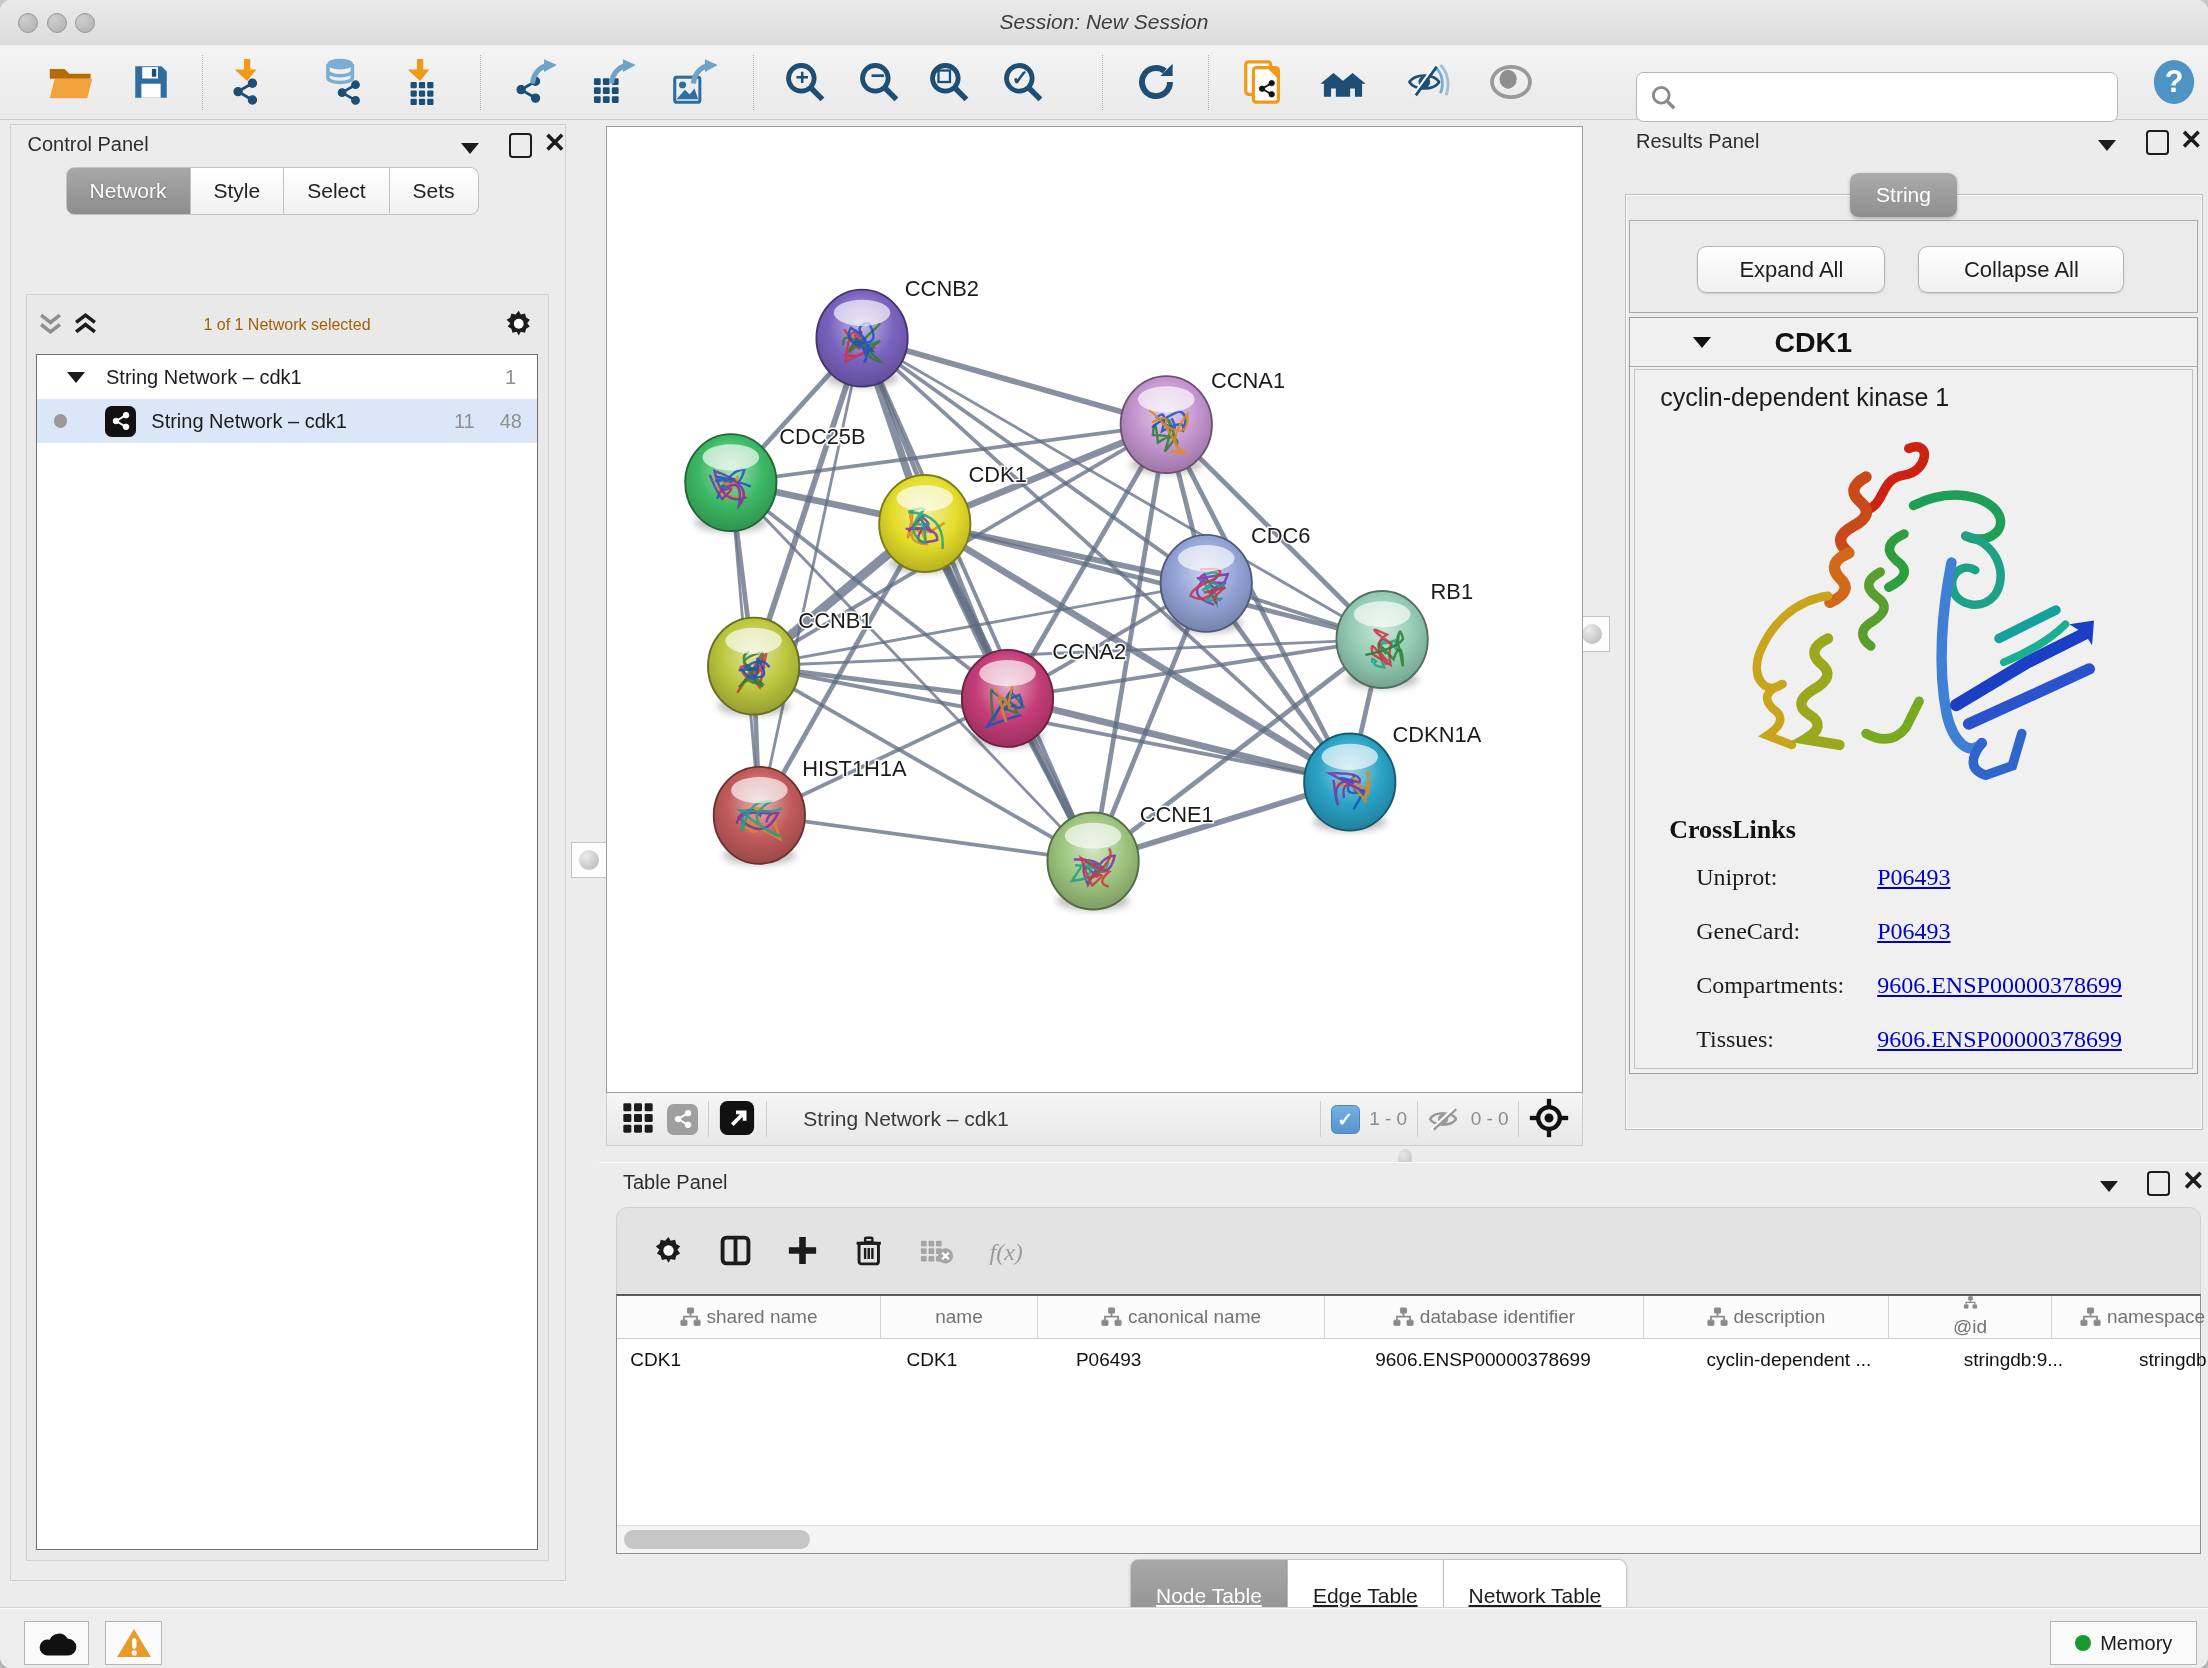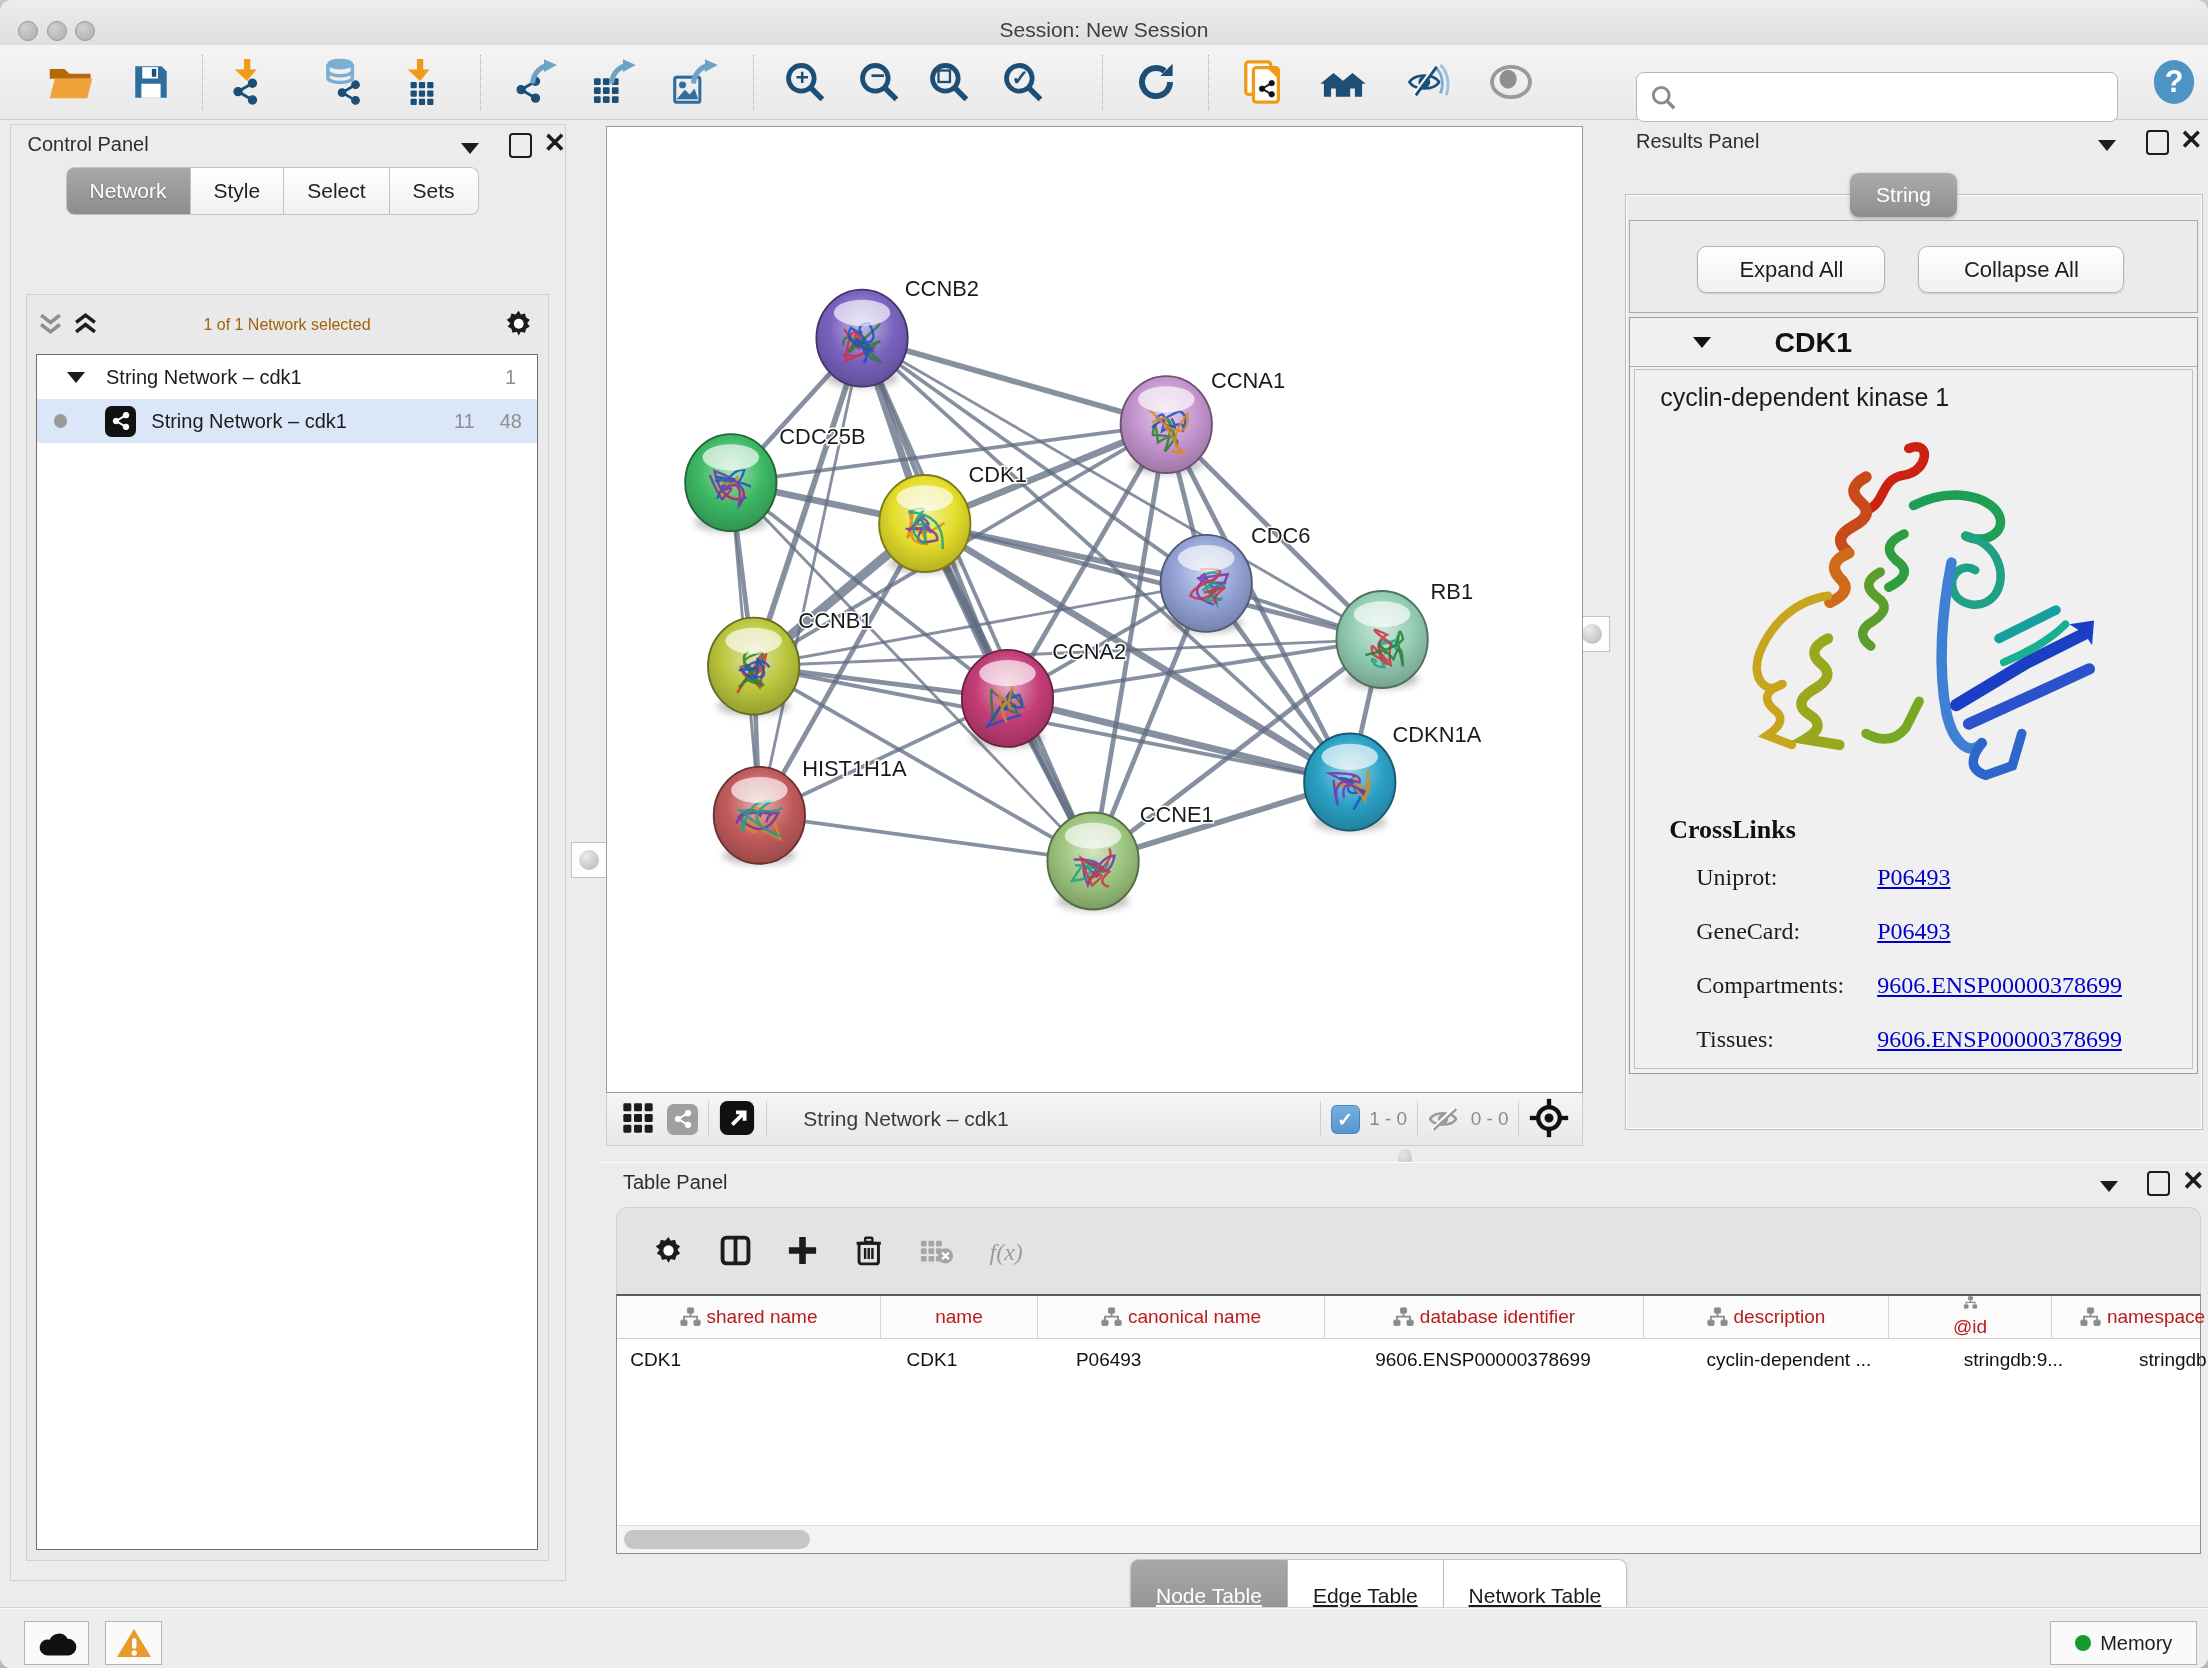--- a/index.html
+++ b/index.html
@@ -1,19 +1,19 @@
 <!DOCTYPE html>
 <html style="font-size:15px"><head>
 <meta charset="utf-8">
 <style>
   html,body{margin:0;padding:0;background:#d8d8d8;font-family:"Liberation Sans",sans-serif;}
   .window{position:relative;width:2208px;height:1668px;background:#ececec;border-radius:11.4px;overflow:hidden;box-shadow:0 9.5px 38px rgba(0,0,0,.4);}
   .abs{position:absolute;}
   
-  .titlebar{position:absolute;left:0;top:8px;width:100%;height:45px;background:linear-gradient(#eaeaea,#dcdcdc);border-bottom:1px solid #bdbdbd;}
+  .titlebar{position:absolute;left:0;top:0;width:100%;height:45px;background:linear-gradient(#eaeaea,#dcdcdc);border-bottom:1px solid #bdbdbd;font-style:italic;}
   .tl{position:absolute;top:13.3px;width:18px;height:18px;border-radius:50%;background:radial-gradient(circle at 35% 30%,#cfcfcf,#aeaeae);border:1px solid #979797;}
   .wintitle{position:absolute;top:9.5px;left:0;width:100%;text-align:center;font-size:21px;color:#3e3e3e;}
   
   .toolbar{position:absolute;left:0;top:45px;width:100%;height:74px;background:linear-gradient(#f4f4f4,#e9e9e9);border-bottom:1px solid #c9c9c9;}
   .tbi{position:absolute;top:13.3px;width:48px;height:48px;display:flex;align-items:center;justify-content:center;cursor:pointer;}
   .tbsep{position:absolute;top:9.5px;height:55px;border-left:1.9px dotted #adadad;width:0;}
   .searchbox{position:absolute;left:1636px;top:27px;width:480px;height:48px;background:#fff;border:1.9px solid #b6b6b6;border-radius:7.6px;display:flex;align-items:center;}
   .searchbox input{border:none;outline:none;flex:1;font-size:21px;font-family:"Liberation Sans",sans-serif;background:transparent;margin-left:7.6px;}
   
   .ptitle{font-size:20px;color:#2e2e2e;}
@@ -60,21 +60,21 @@
   .xrow{display:flex;font-size:24px;color:#1c1c1c;height:54px;align-items:center;}
   .xrow .xl{width:181px;margin-left:61px;}
   .xrow a{color:#0000cd;text-decoration:underline;cursor:pointer;}
   
   .tpanel{position:absolute;left:599px;top:1162px;width:1609px;height:445px;background:#ececec;border-top:1px solid #fdfdfd;}
   .ttoolbar{position:absolute;left:17px;top:44px;width:1583px;height:88px;background:#e3e3e3;border:1px solid #d0d0d0;border-radius:11.4px 11.4px 0 0;display:flex;align-items:center;}
   .ttoolbar .ic{margin-left:36px;cursor:pointer;}
   .fx{font-family:"Liberation Serif",serif;font-style:italic;font-size:24px;color:#9b9b9b;margin-left:36px;}
   .tablebox{position:absolute;left:17px;top:131px;width:1583px;height:257px;background:#fff;border:1px solid #8e8e8e;border-top:2.9px solid #5a5a5a;}
   .thead{display:flex;height:42px;background:#fbfbfb;border-bottom:1px solid #cfcfcf;}
-  .th{display:flex;align-items:center;justify-content:center;gap:6px;font-size:19px;color:#b91c1c;border-right:1px solid #d4d4d4;flex:none;overflow:hidden;}
+  .th{display:flex;align-items:center;justify-content:center;gap:6px;font-size:19px;color:#737373;border-right:1px solid #d4d4d4;flex:none;overflow:hidden;}
   .trowdata{display:flex;height:42px;}
   .td{font-size:19px;color:#111;padding-left:13.3px;display:flex;align-items:center;flex:none;overflow:hidden;white-space:nowrap;}
   .hscroll{position:absolute;left:0;bottom:0;width:100%;height:27px;background:#f4f4f4;border-top:1px solid #ddd;}
   .hthumb{position:absolute;left:6.7px;top:3.8px;width:186px;height:19px;border-radius:9.5px;background:#c6c6c6;}
   .btabs{position:absolute;left:531px;top:396px;display:flex;}
   .btab{height:48px;line-height:48px;padding:12px 25px;background:#fff;border:1px solid #c6c6c6;border-left:none;font-size:21px;color:#1c1c1c;box-shadow:0 1.9px 2.9px rgba(0,0,0,.15);cursor:pointer;text-decoration:underline;}
   .btab.first{border-left:1px solid #c6c6c6;border-radius:8.6px 0 0 8.6px;}
   .btab.last{border-radius:0 8.6px 8.6px 0;}
   .btab.sel{background:linear-gradient(#a8a8a8,#8d8d8d);color:#fff;}
   

